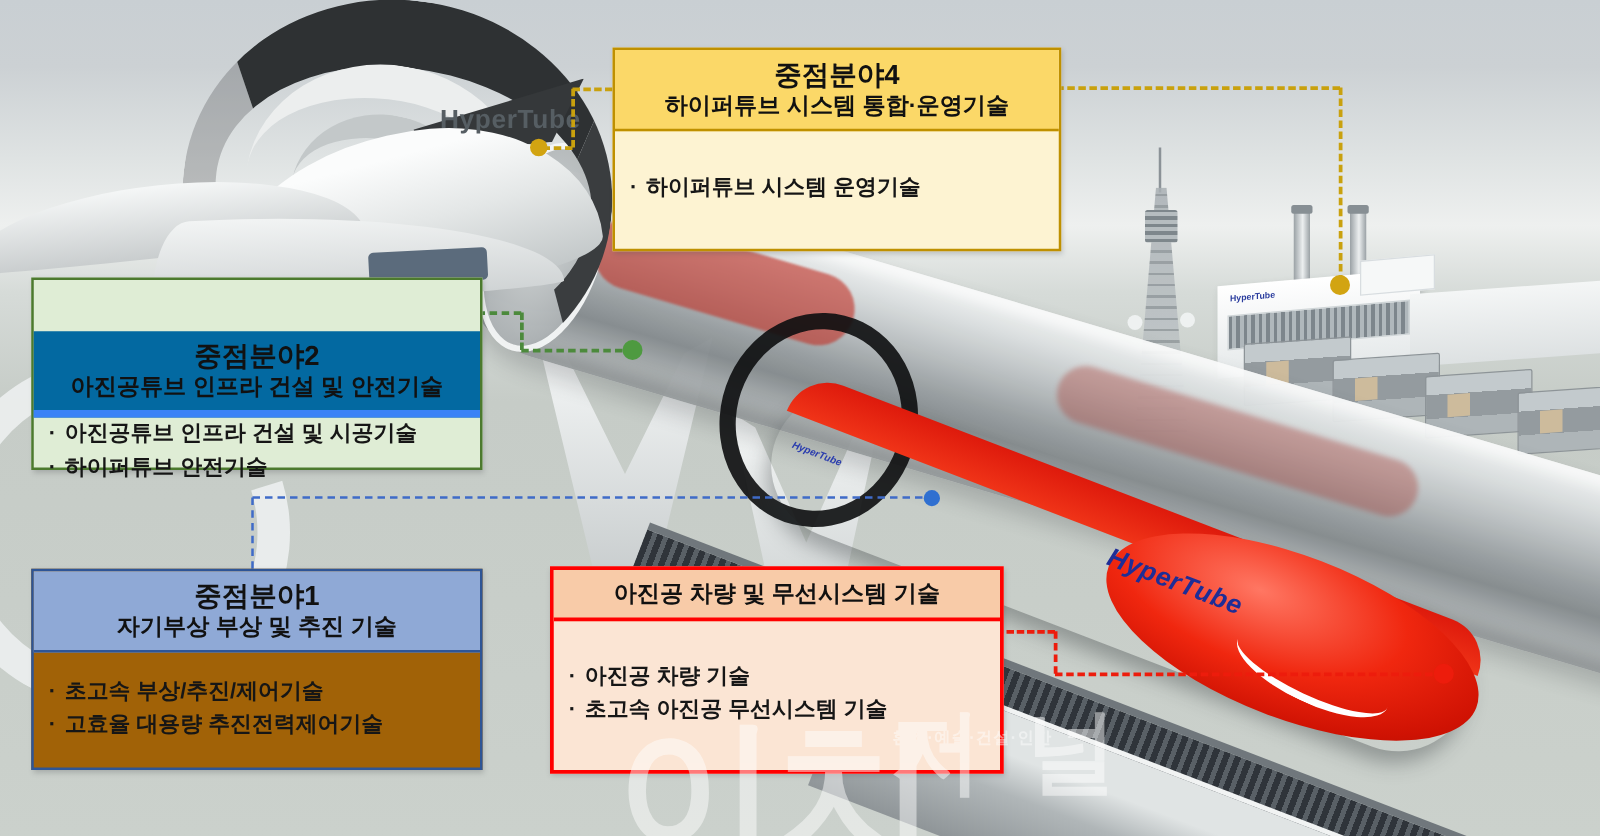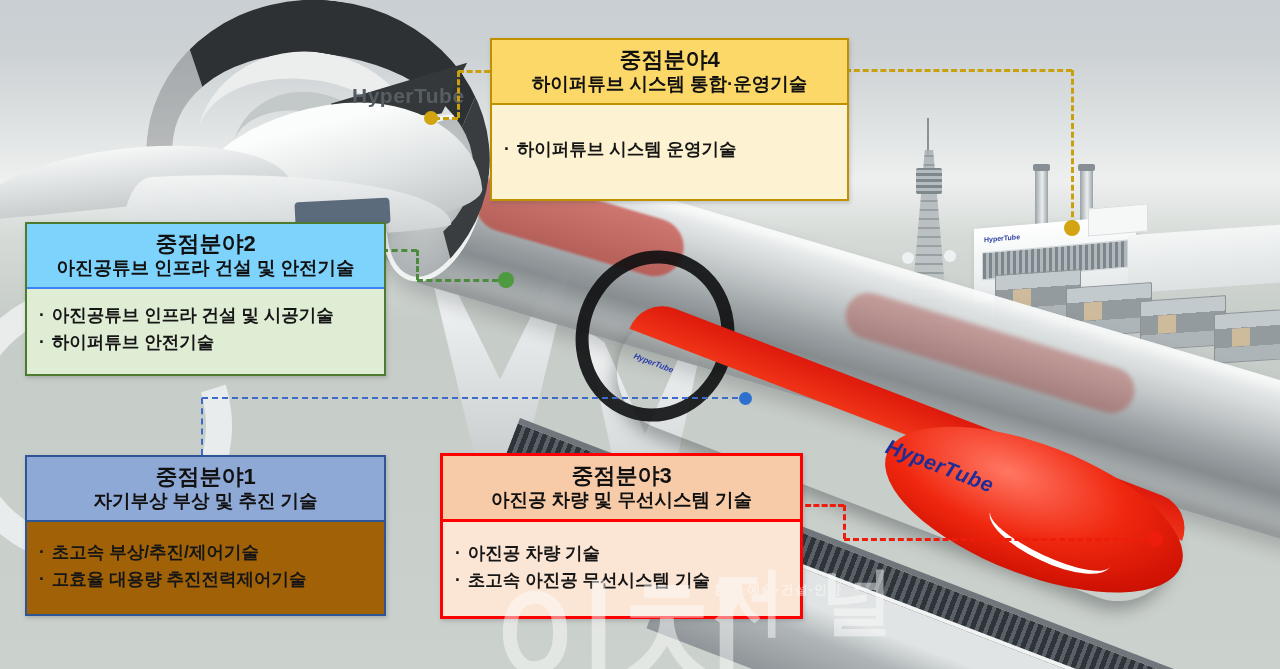--- a/index.html
+++ b/index.html
@@ -102,21 +102,21 @@
   .callout{z-index:9;display:flex;flex-direction:column;box-shadow:1px 2px 4px rgba(70,75,78,.25);}
   .co-header{text-align:center;padding:7px 4px 6px 4px;color:#111;}
   .co-title{font-size:22px;font-weight:800;line-height:1.15;}
   .co-subtitle{font-size:18.5px;font-weight:800;line-height:1.35;}
   .co-body{flex:1;display:flex;flex-direction:column;justify-content:center;gap:5px;padding:2px 12px 6px 12px;}
   .co-bullet{font-size:17.5px;font-weight:600;color:#161616;line-height:1.25;white-space:nowrap;}
   .co-bullet .mark{margin-right:7px;}
   #box4{left:490px;top:38px;width:355px;height:159px;border:2px solid #bf9000;background:#fdf3d2;}
   #box4 .co-header{background:#fbd868;border-bottom:2px solid #bf9000;}
   #box2{left:25px;top:222px;width:357px;height:150px;border:2px solid #4c7a2e;background:#dfedd5;}
-  #box2 .co-header{background:#7dd3fc;border-bottom:2px solid #3b82f6;}
+  #box2 .co-header{background:#0369a1;border-bottom:6px solid #3b82f6;margin-top:41px;}
   #box1{left:25px;top:455px;width:357px;height:157px;border:2px solid #2e5596;background:#a16207;}
   #box1 .co-header{background:#8fa9d6;border-bottom:2px solid #2e5596;}
   #box3{left:440px;top:453px;width:357px;height:160px;border:3px solid #ff0000;background:#fbe5d4;}
   #box3 .co-header{background:#f8cba8;border-bottom:3px solid #ff0000;}
 
   
   .watermark{inset:0;z-index:12;pointer-events:none;color:#ffffff;opacity:.48;}
   .wm-main{position:absolute;left:492px;top:570px;font-size:132px;font-weight:800;line-height:1;letter-spacing:-4px;}
   .wm-sub{position:absolute;left:712px;top:564px;font-size:74px;font-weight:800;line-height:1;letter-spacing:34px;}
   .wm-tagline{position:absolute;left:714px;top:581px;font-size:13px;font-weight:600;letter-spacing:1px;}
@@ -223,21 +223,20 @@
     <div class="co-subtitle">자기부상 부상 및 추진 기술</div>
   </div>
   <div class="co-body">
     <div class="co-bullet"><span class="mark">·</span><span>초고속 부상/추진/제어기술</span></div>
     <div class="co-bullet"><span class="mark">·</span><span>고효율 대용량 추진전력제어기술</span></div>
   </div>
 </div>
 
 <div class="abs callout" id="box3">
   <div class="co-header">
-    <div class="co-title">중점분야3</div>
     <div class="co-subtitle">아진공 차량 및 무선시스템 기술</div>
   </div>
   <div class="co-body">
     <div class="co-bullet"><span class="mark">·</span><span>아진공 차량 기술</span></div>
     <div class="co-bullet"><span class="mark">·</span><span>초고속 아진공 무선시스템 기술</span></div>
   </div>
 </div>
 
 <div class="abs watermark">
   <span class="wm-main">이치</span>

